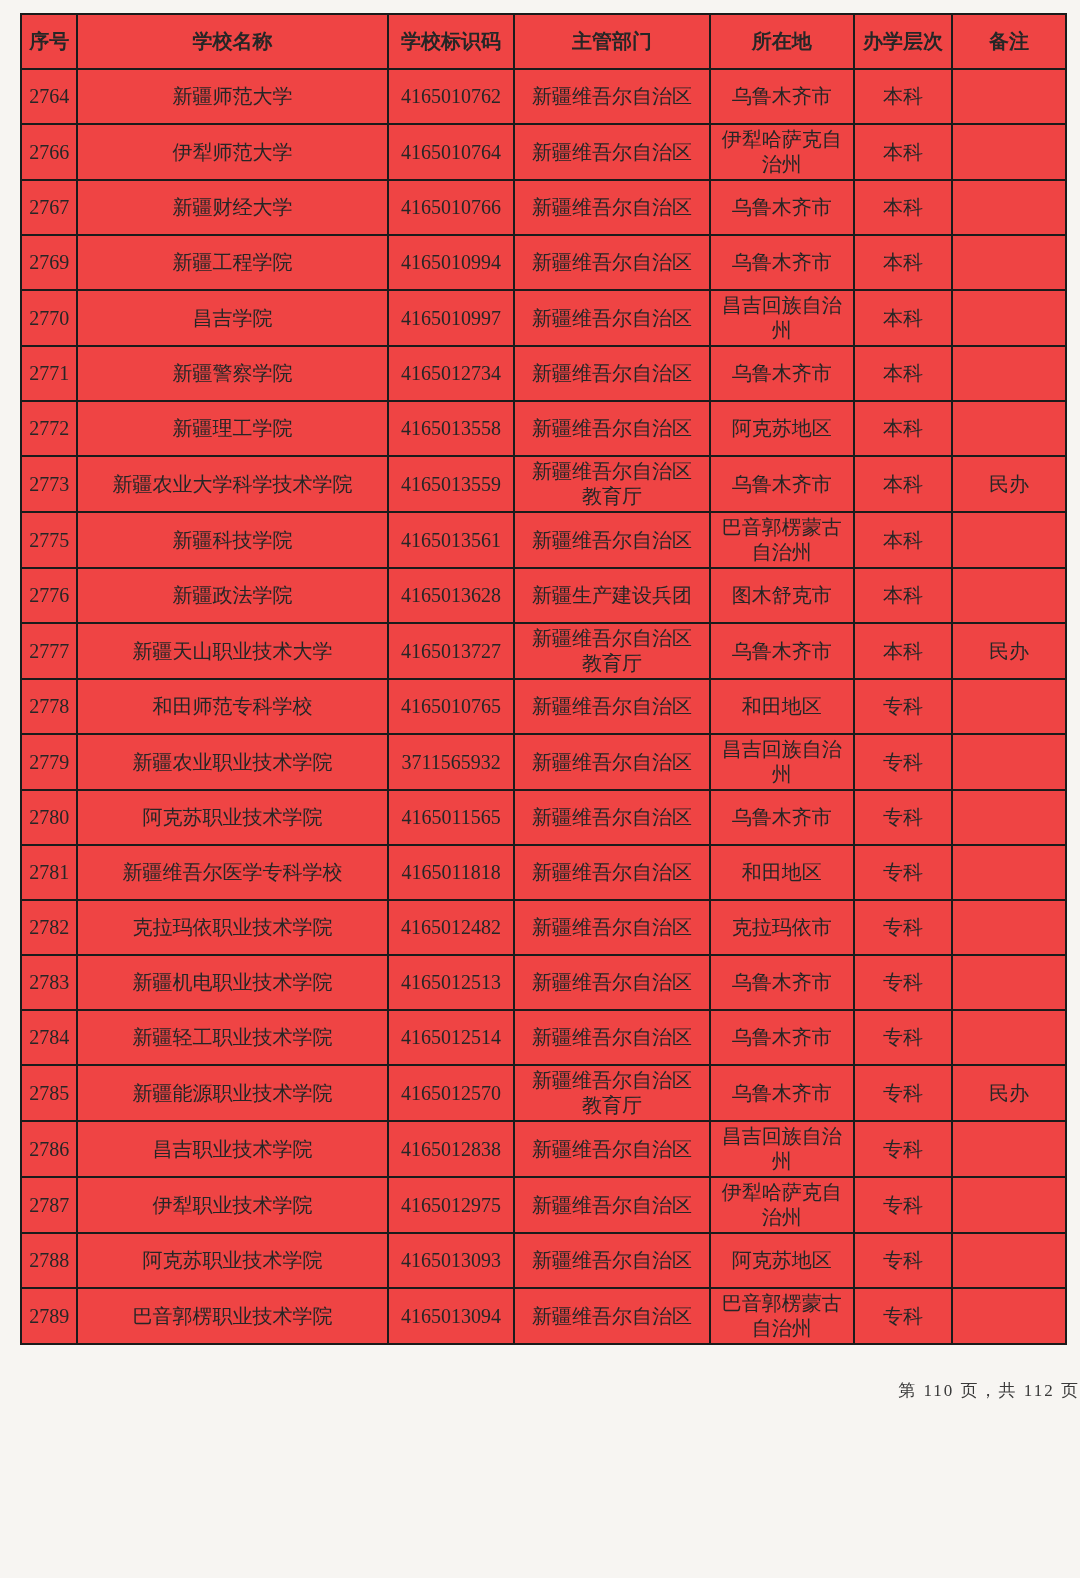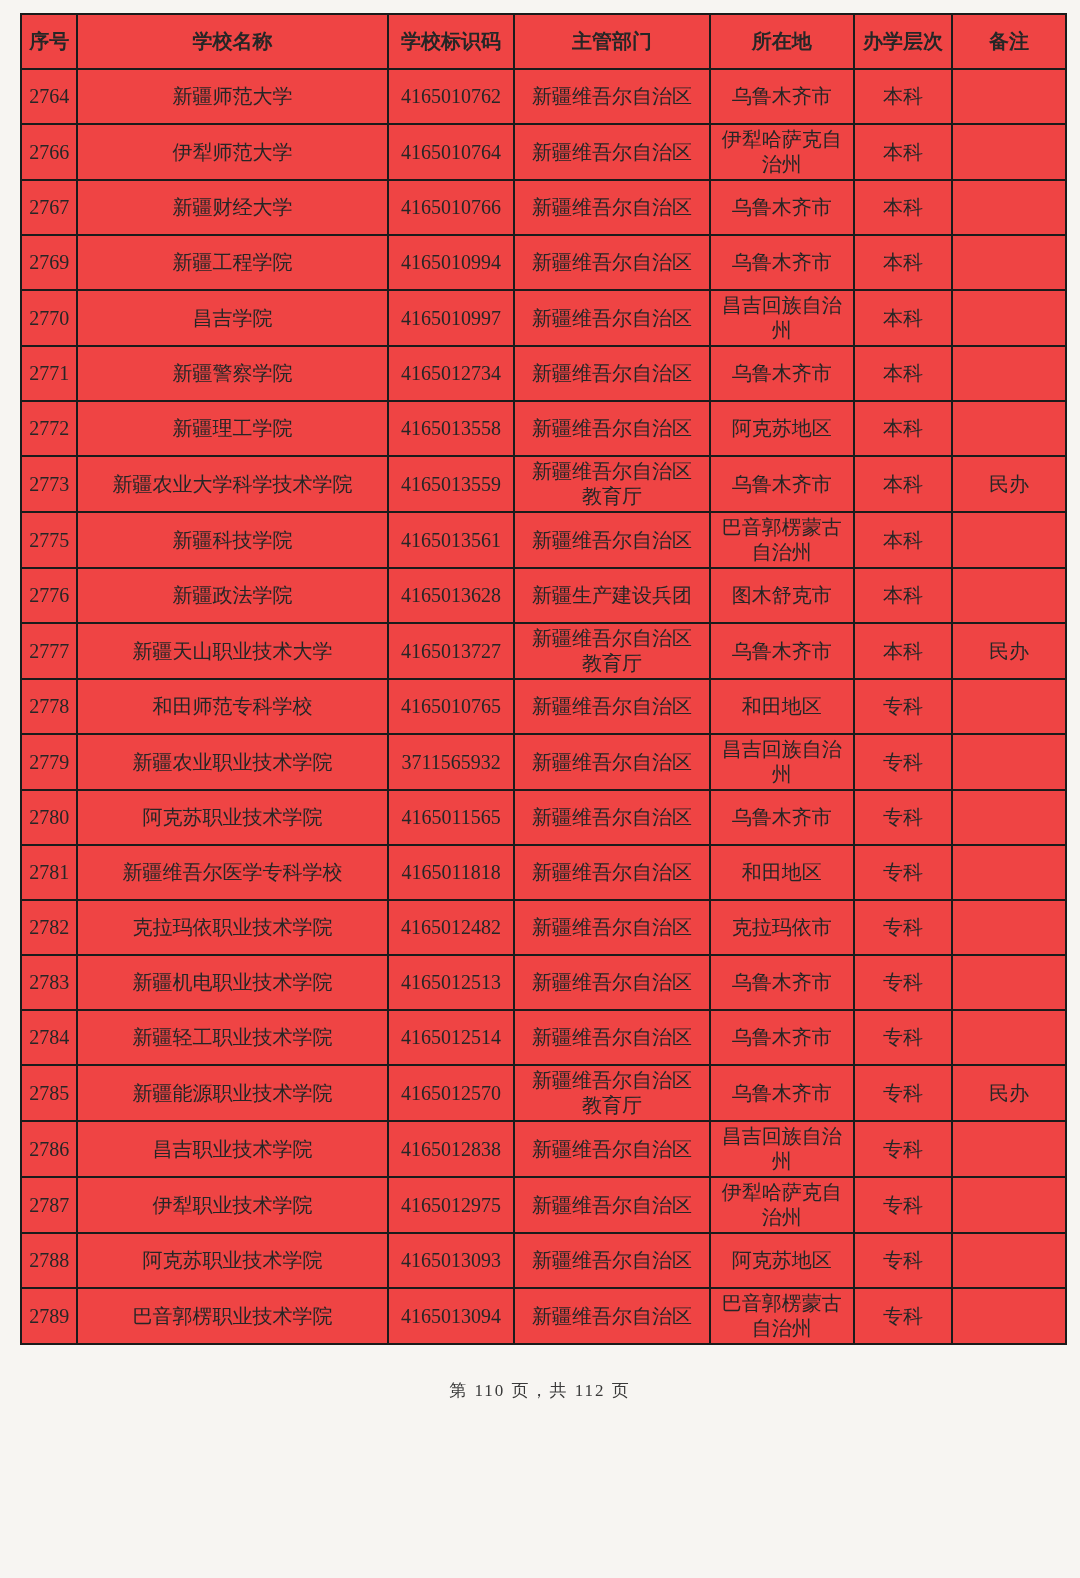--- a/index.html
+++ b/index.html
@@ -40,21 +40,21 @@
   }
   .col-serial   { width: 5.4%; }
   .col-name     { width: 29.7%; }
   .col-code     { width: 12.1%; }
   .col-authority{ width: 18.7%; }
   .col-location { width: 13.8%; }
   .col-level    { width: 9.4%; }
   .col-remark   { width: 10.9%; }
   .page-footer {
     width: 1080px;
-    text-align: center;
+    text-align: right;
     margin-top: 34px;
     font-size: 17px;
     letter-spacing: 2px;
     color: #3a3a3a;
   }
 </style>
 </head>
 <body>
 
 <div class="page">

